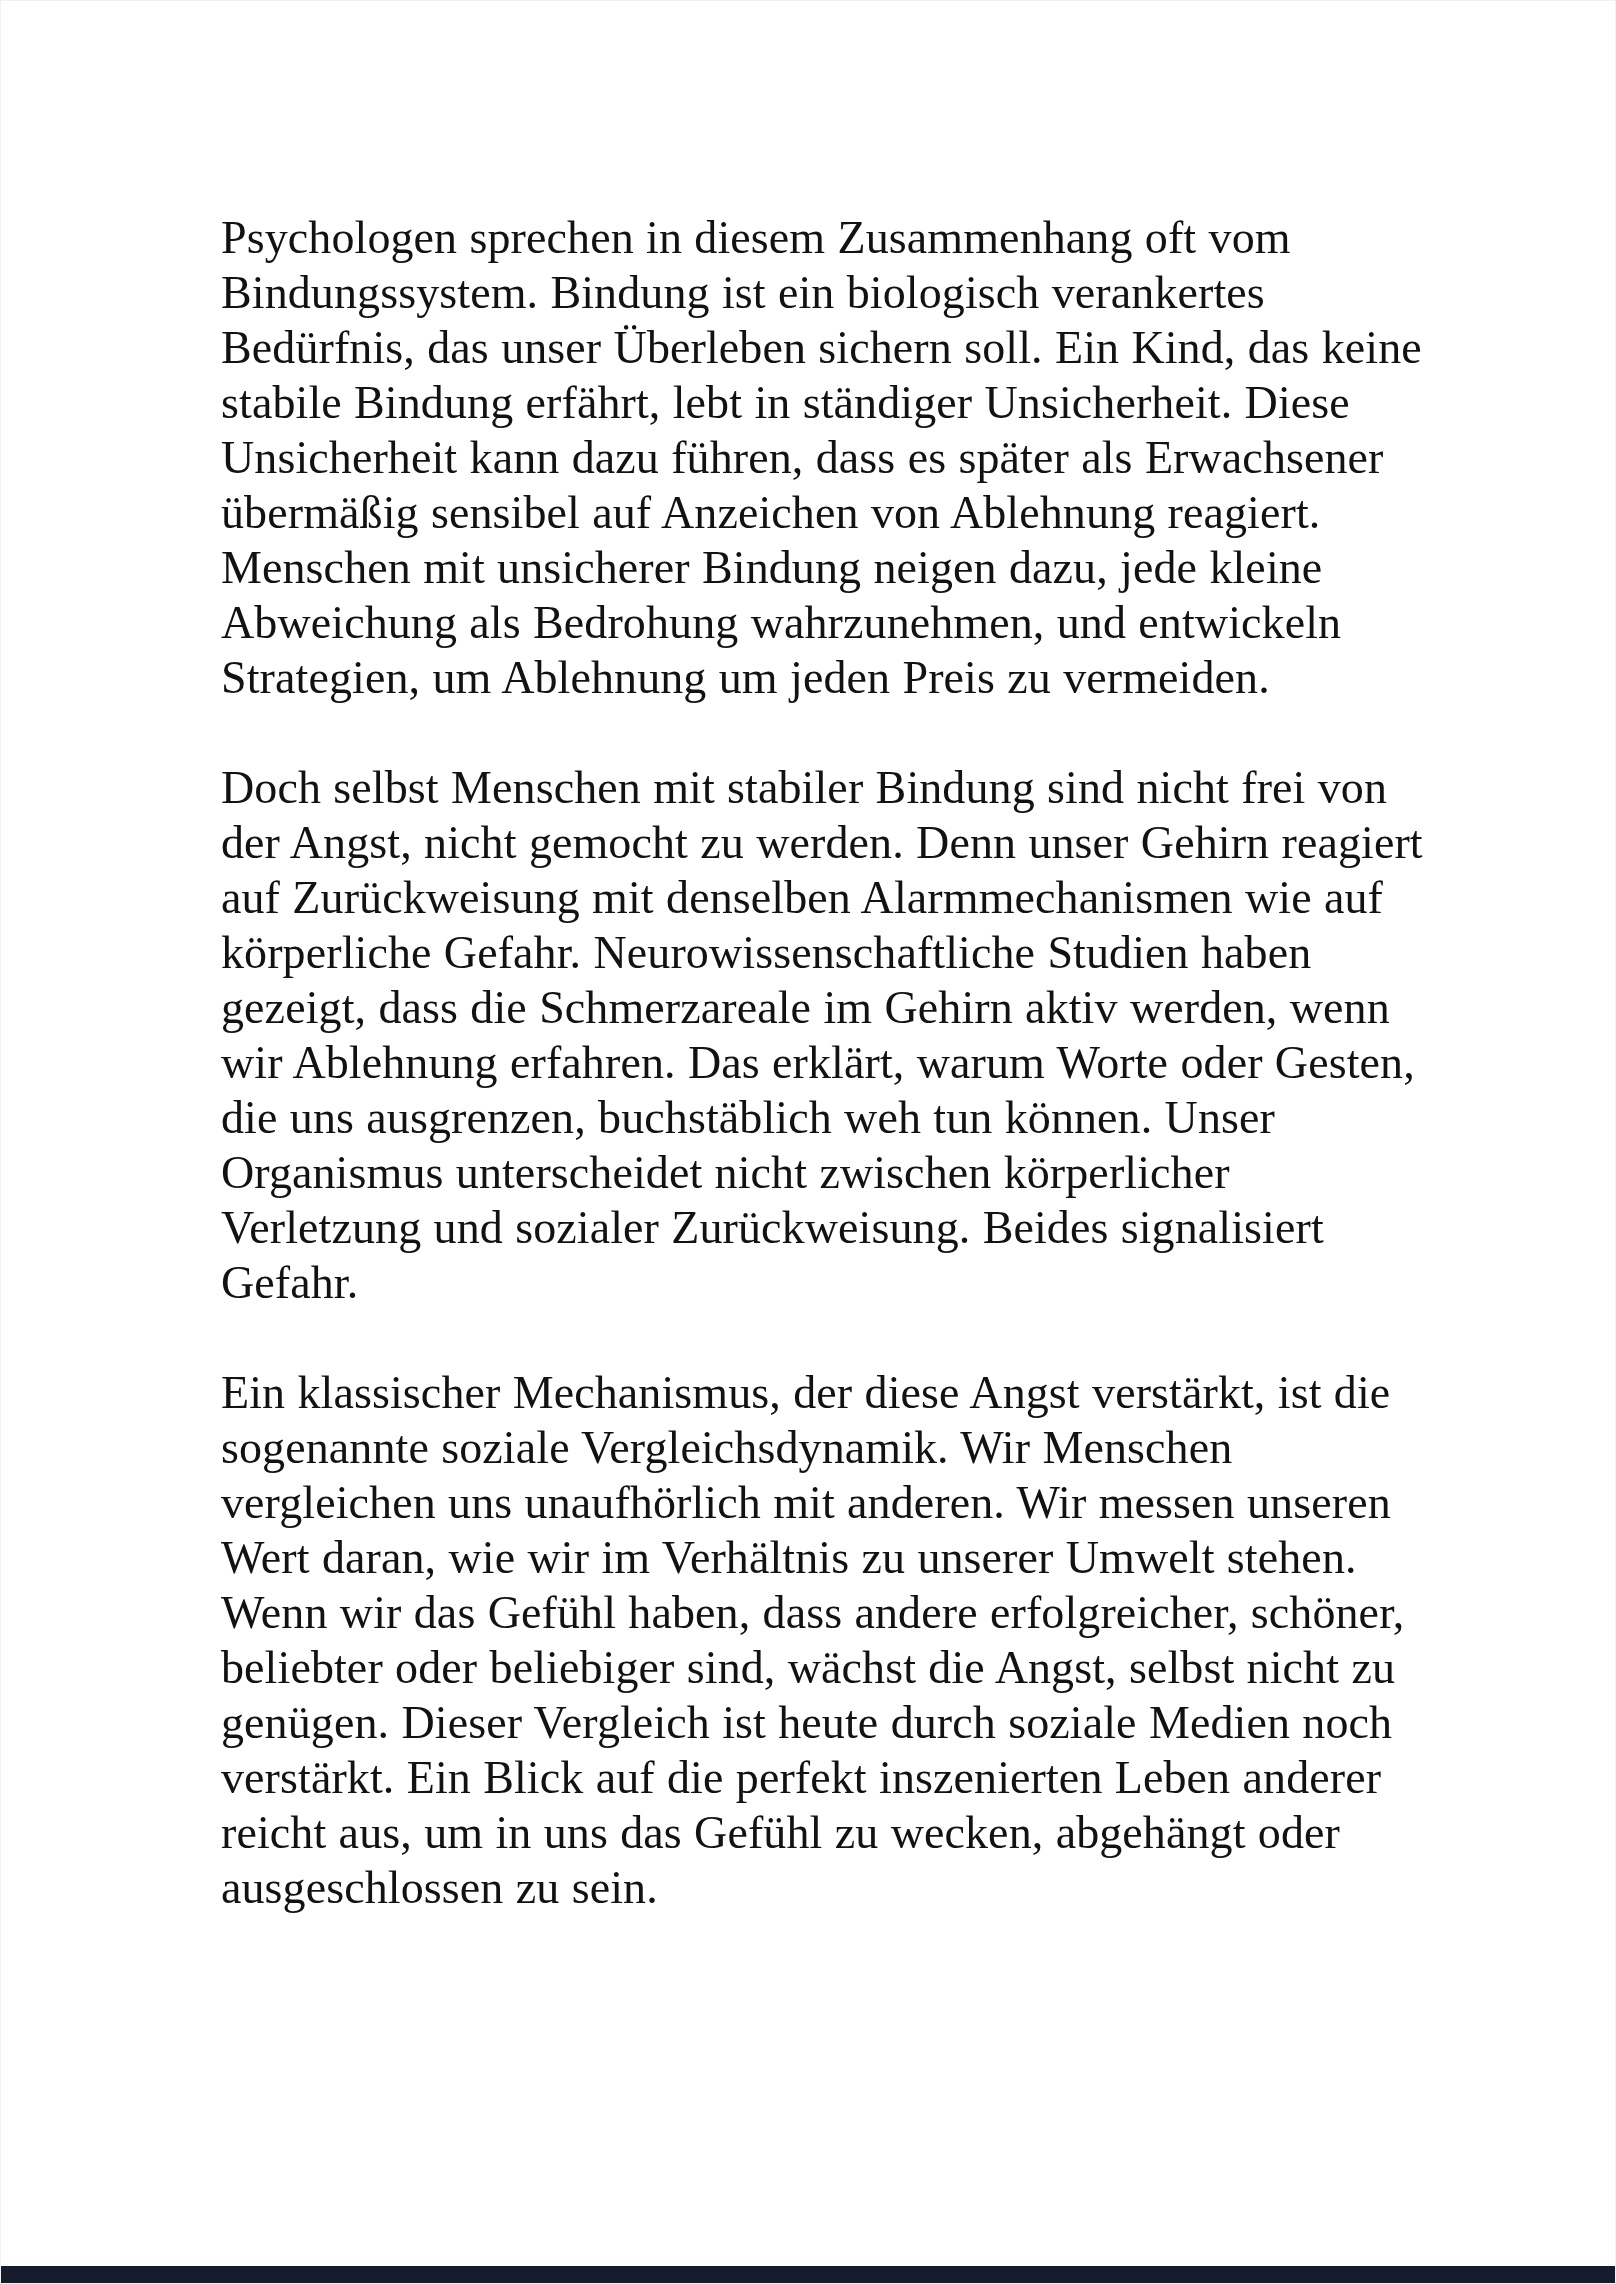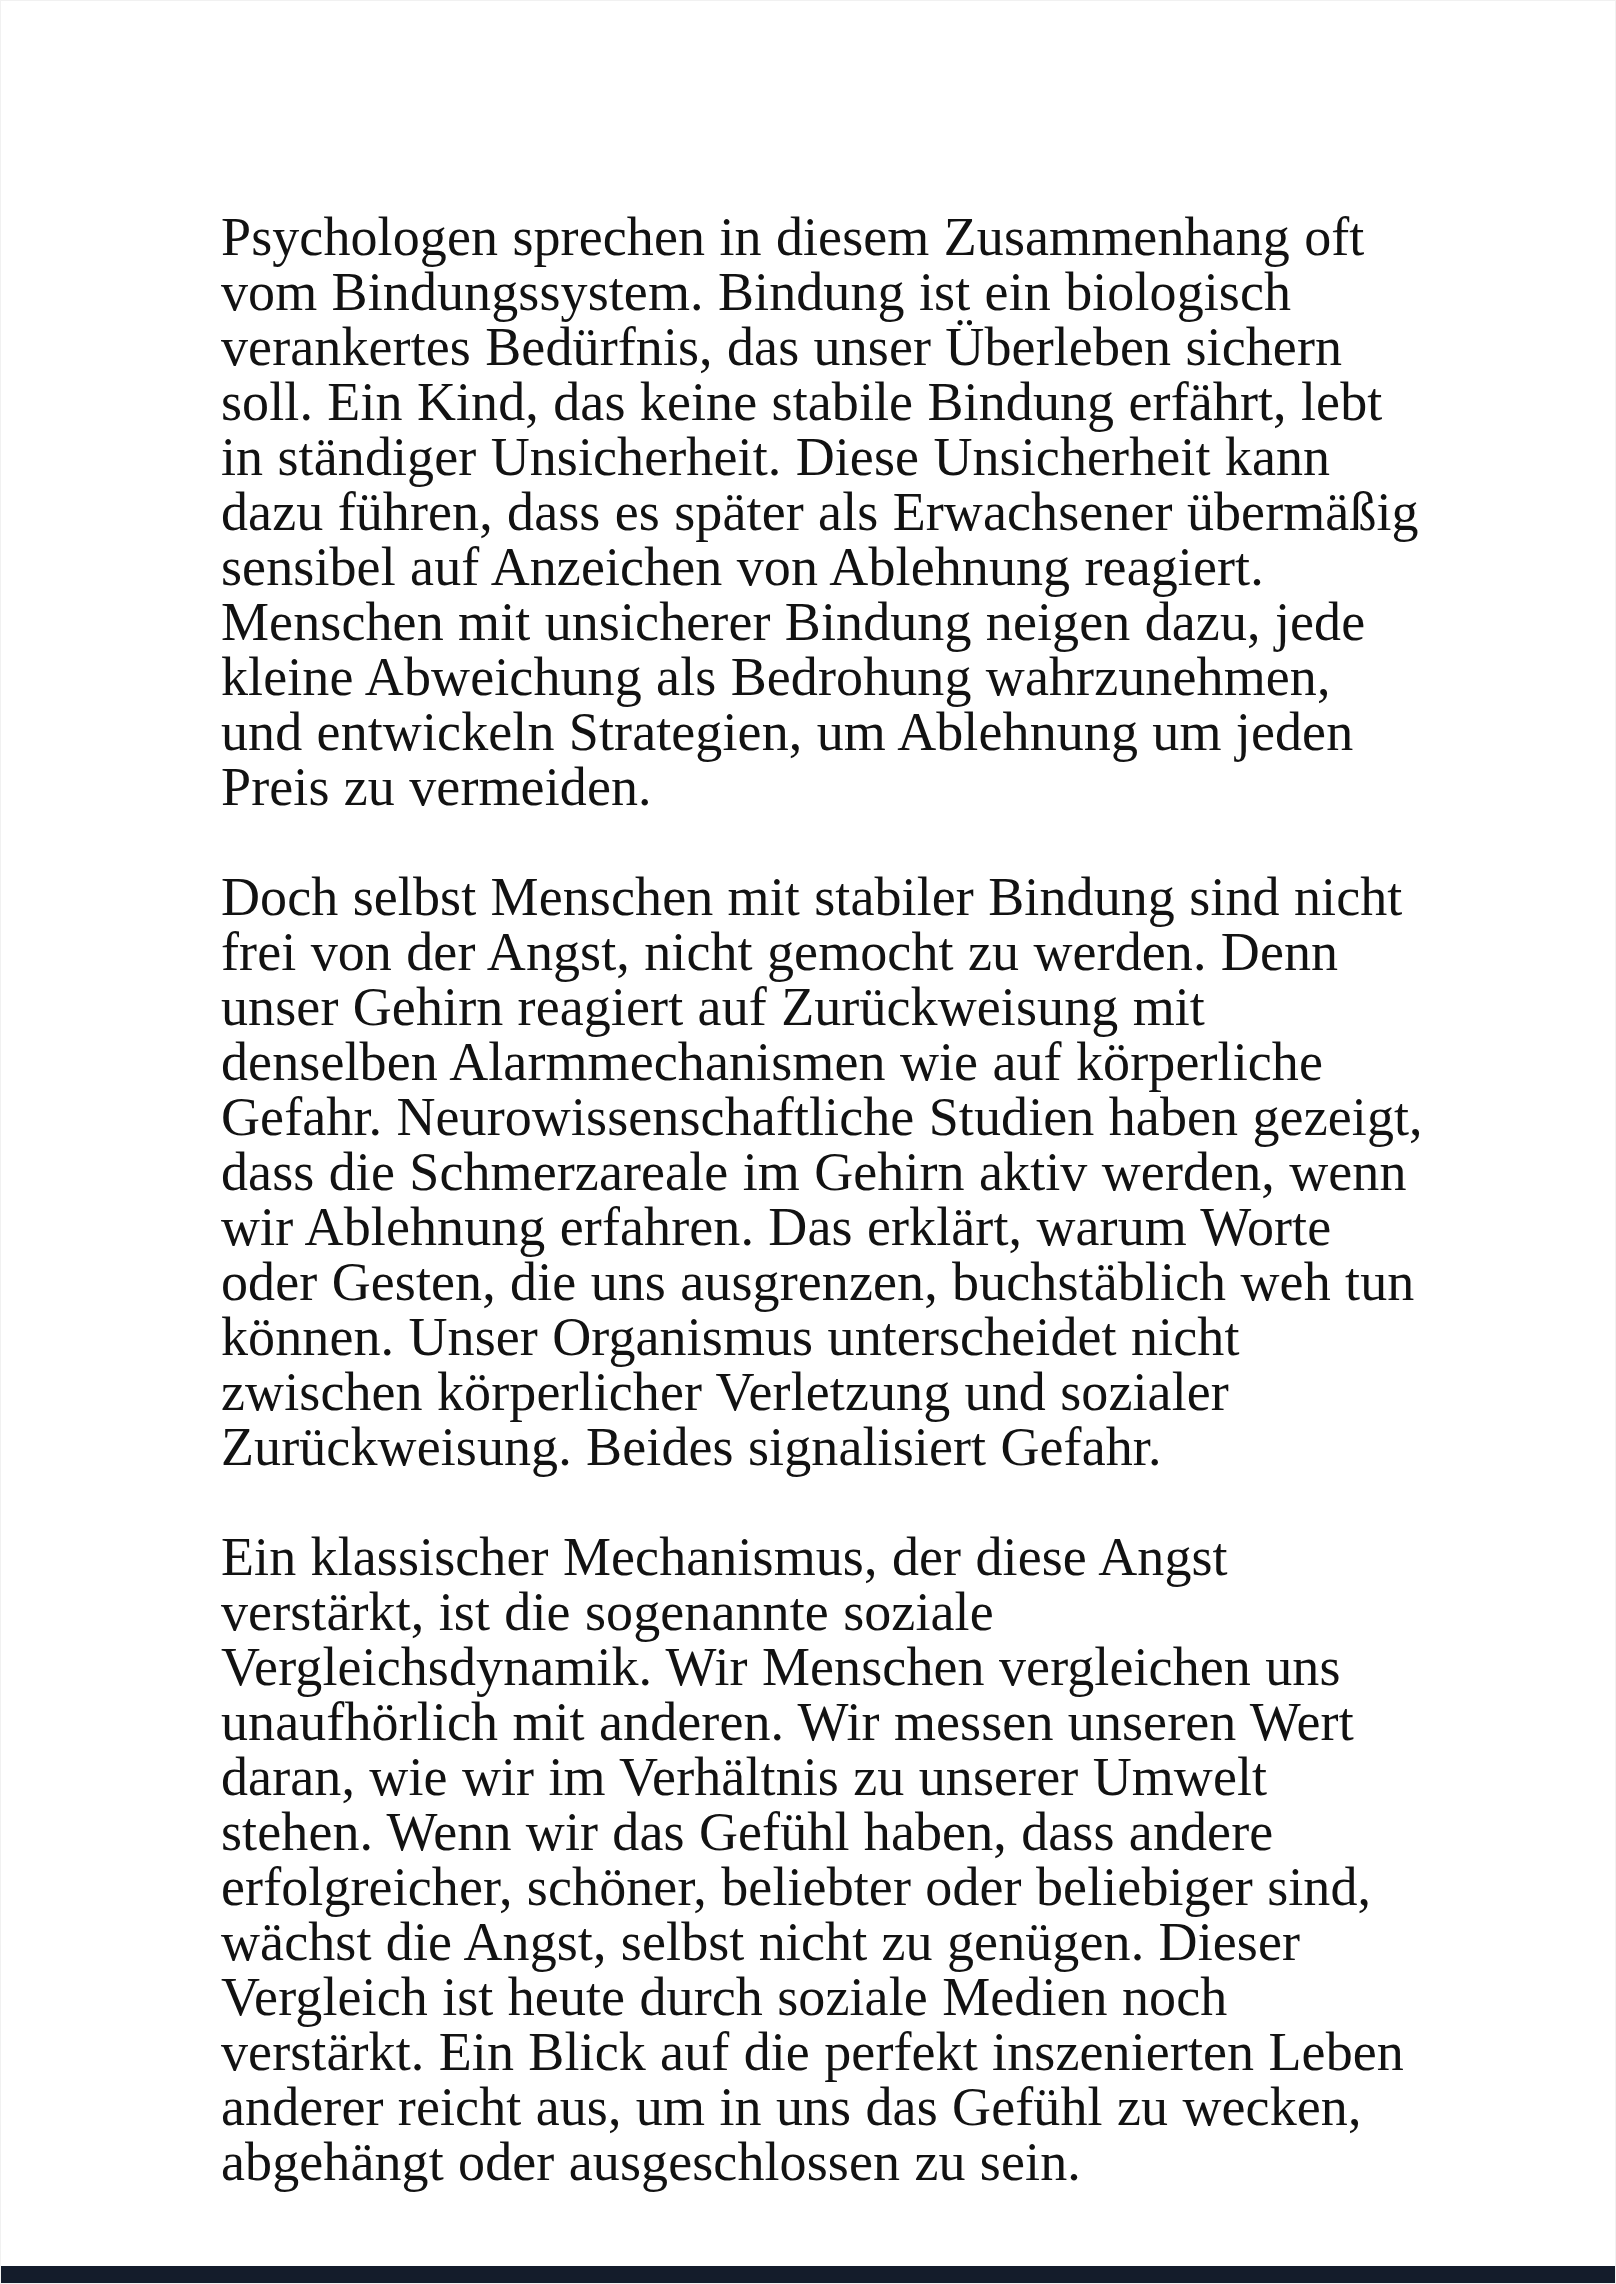--- a/index.html
+++ b/index.html
@@ -20,21 +20,21 @@
     background: #ffffff;
     box-sizing: border-box;
     border: 1.3px solid #f1f1f1;
   }
   .text-column {
     position: absolute;
     left: 220px;
     top: 209px;
     width: 1205px;
     color: #121212;
-    font-size: 54px;
+    font-size: 46px;
     line-height: 55px;
     text-align: left;
   }
   .text-column p {
     margin: 0 0 55px 0;
     padding: 0;
     letter-spacing: 0.1px;
     word-spacing: 0.7px;
   }
   .bottom-bar {

